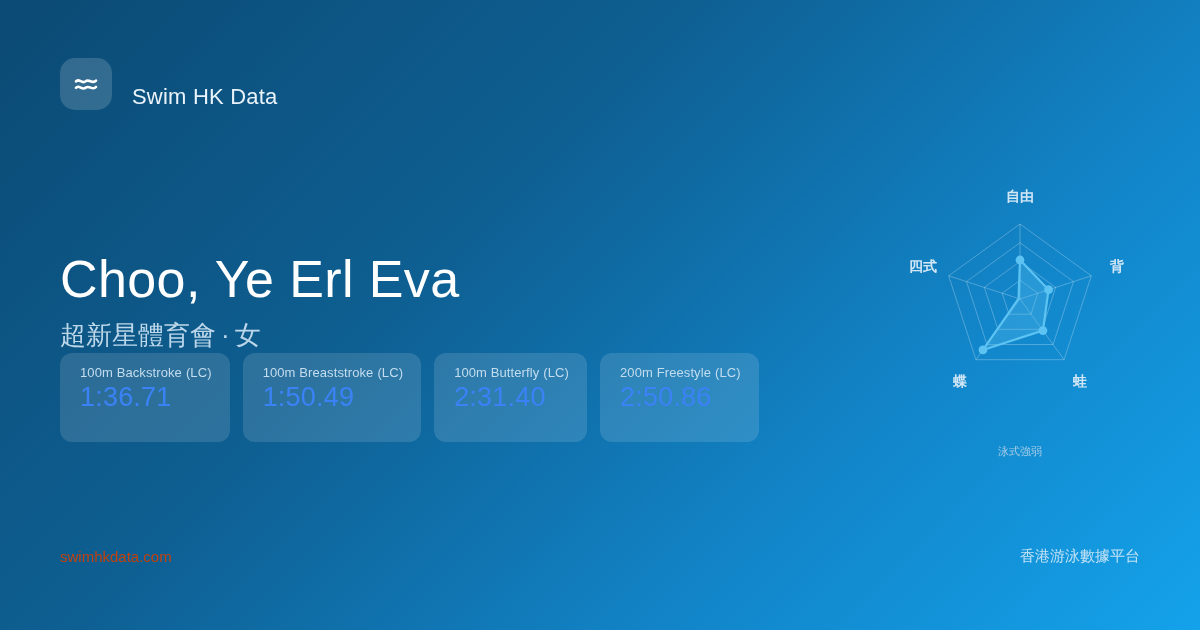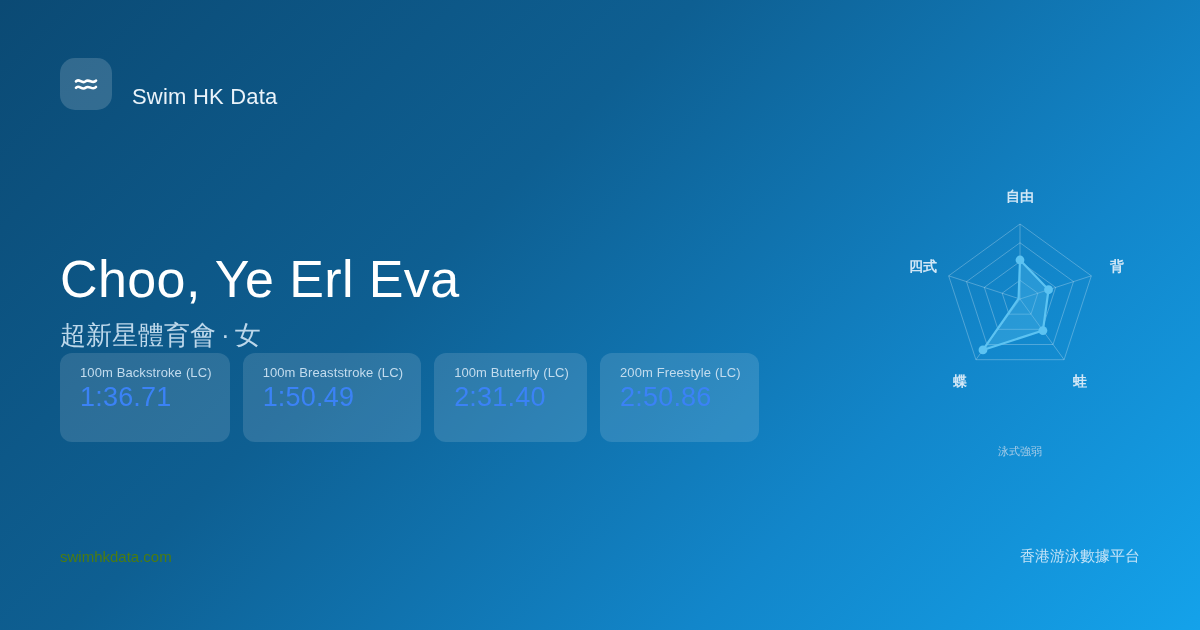--- a/index.html
+++ b/index.html
@@ -107,21 +107,21 @@
     font-size: 11px;
     color: #a9cde8;
     white-space: nowrap;
   }
 
   
   .footer-left {
     position: absolute;
     left: 60px; top: 548px;
     font-size: 15px;
-    color: #4d7c0f;
+    color: #c2410c;
     white-space: nowrap;
   }
   .footer-right {
     position: absolute;
     right: 60px; top: 547px;
     font-size: 15px;
     color: #c2e2f7;
     white-space: nowrap;
   }
 </style>

